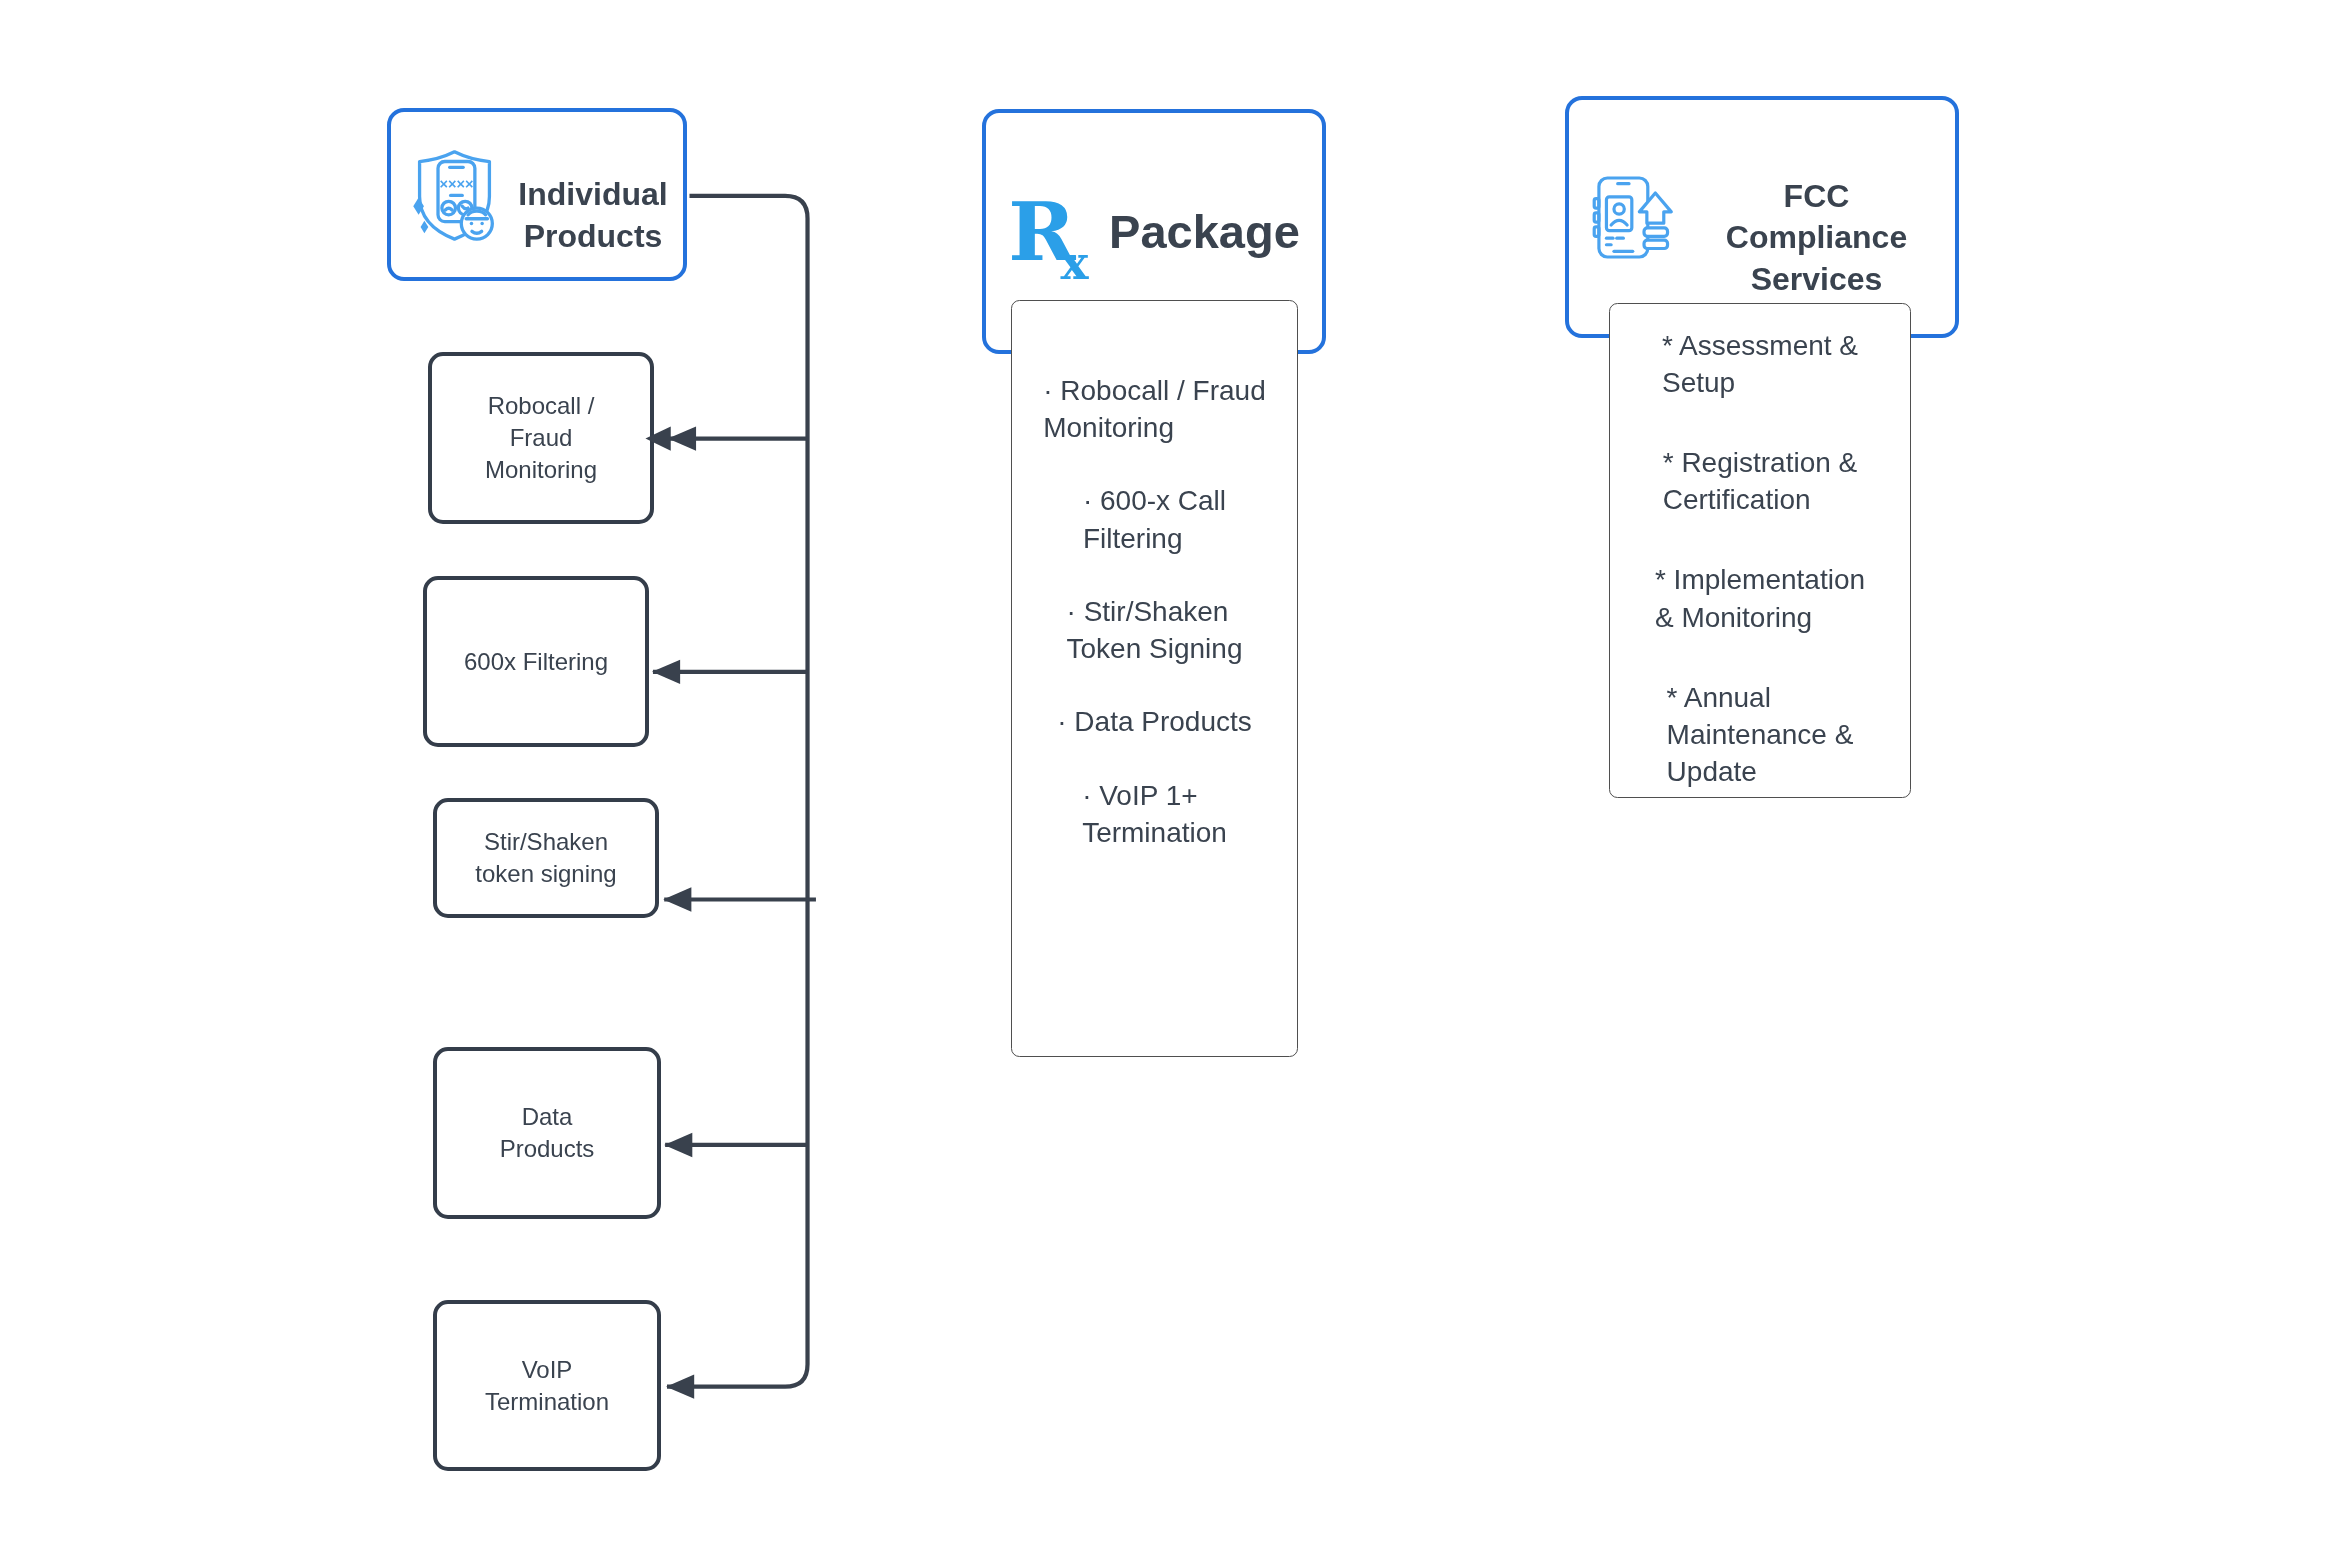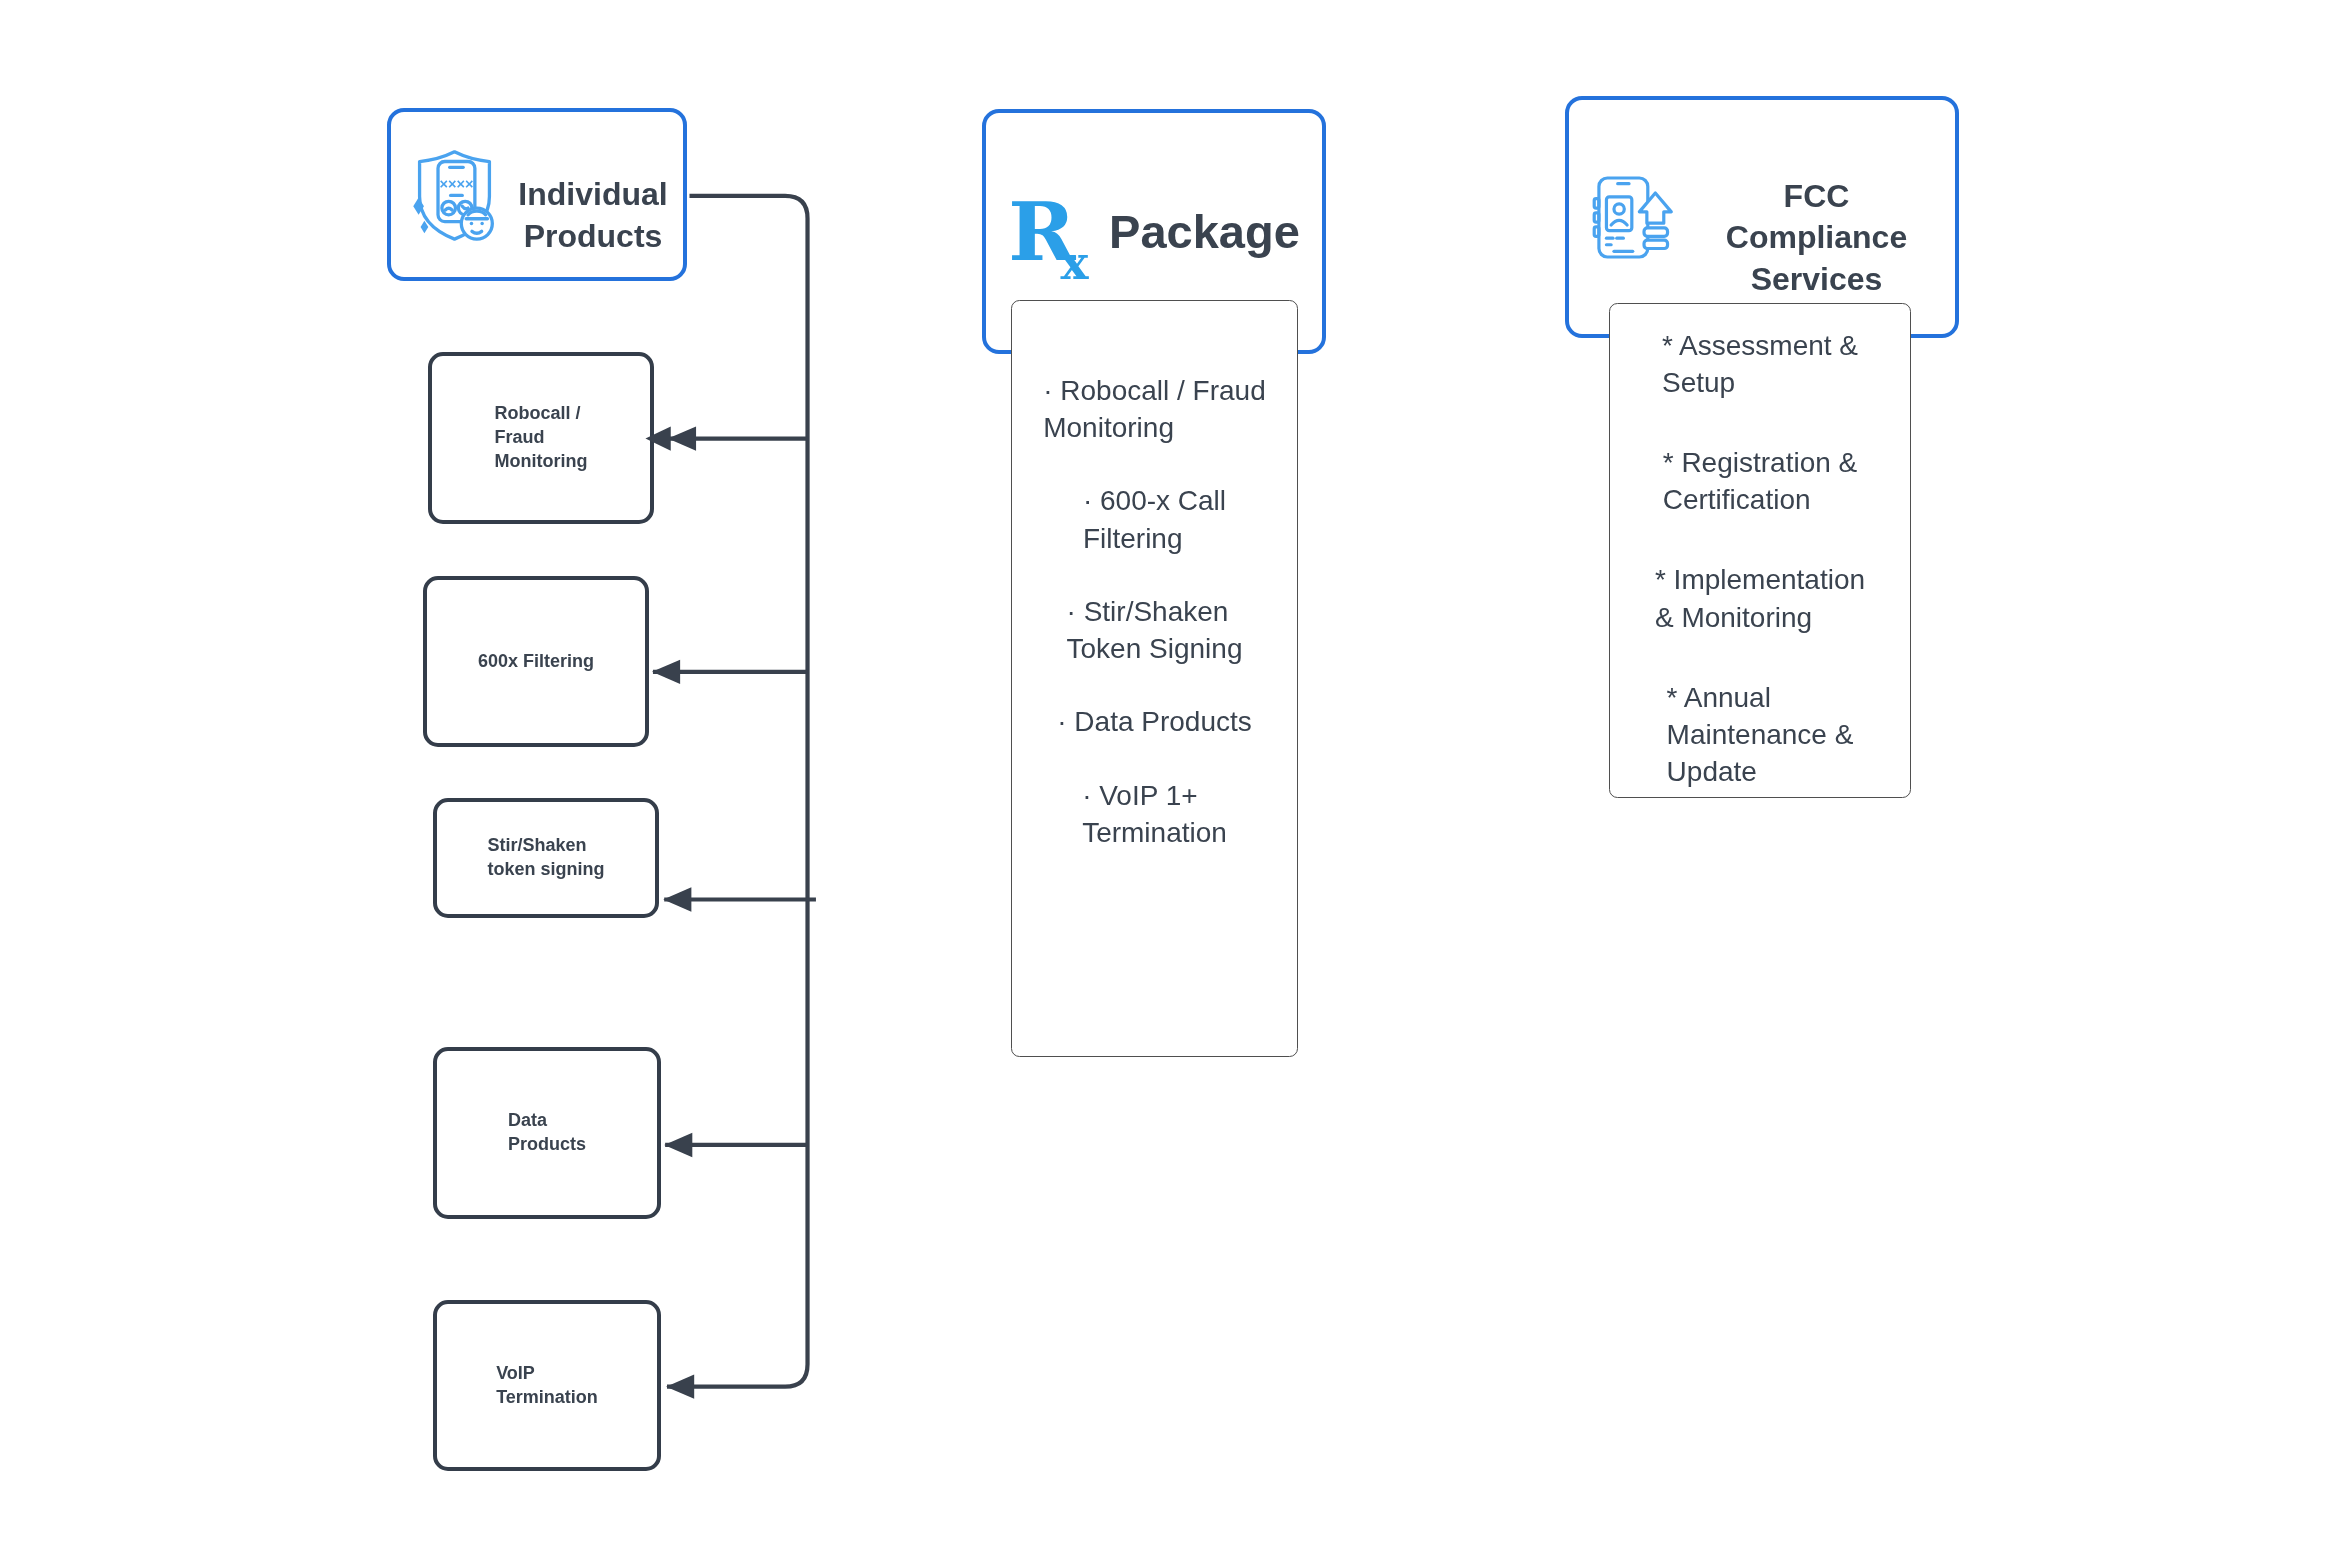--- a/index.html
+++ b/index.html
@@ -39,25 +39,25 @@
     background:#ffffff;
     border:4.7px solid #343D4A;
     border-radius:15px;
     box-sizing:border-box;
     display:flex;
     align-items:center;
     justify-content:center;
     z-index:1;
   }
   .node span{
-    font-size:18px;
+    font-size:24px;
     color:#3A434F;
     line-height:1.32;
+    text-align:center;
     white-space:pre-line;
-    font-weight:bold;
   }
   
   .list-box{
     position:absolute;
     background:#ffffff;
     border:1.9px solid #4F4F4F;
     border-radius:8.4px;
     box-sizing:border-box;
     display:flex;
     flex-direction:column;

